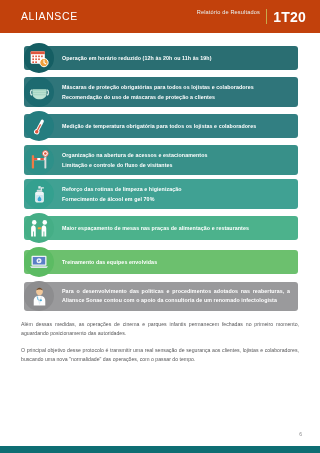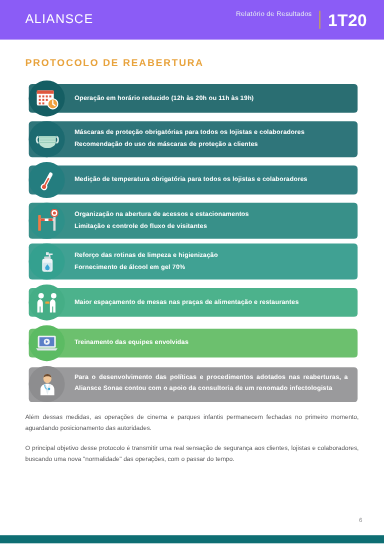--- a/index.html
+++ b/index.html
@@ -6,21 +6,21 @@
   html, body {
     width: 320px; height: 453px;
     background: #ffffff;
     font-family: "Liberation Sans", sans-serif;
     overflow: hidden;
   }
   .page { position: relative; width: 320px; height: 453px; background: #fff; }
 
   
   .header {
-    height: 33px; background: #8b5cf6;
+    height: 33px; background: #c2410c;
     display: flex; align-items: center; justify-content: space-between;
     padding: 0 14px 0 21px;
   }
   .logo { color: #ffffff; line-height: 1.0; letter-spacing: .6px; }
   .logo-l1 { font-size: 10.5px; font-weight: 400; display: block; }
   .logo-l2 { font-size: 10.5px; font-weight: 400; display: block; }
   .hdr-right { display: flex; align-items: flex-start; gap: 6px; }
   .hdr-report { color: #e8f1f1; font-size: 5.6px; letter-spacing: .15px; }
   .hdr-div { width: 1.4px; height: 15px; background: #c9a84c; }
   .hdr-quarter { color: #ffffff; font-size: 14px; font-weight: bold; letter-spacing: .2px; }
@@ -70,21 +70,20 @@
     <div class="logo">
       <span class="logo-l1">ALIANSCE</span>
     </div>
     <div class="hdr-right">
       <span class="hdr-report">Relatório de Resultados</span>
       <span class="hdr-div"></span>
       <span class="hdr-quarter">1T20</span>
     </div>
   </div>
 
-  <div class="sec-title">PROTOCOLO DE REABERTURA</div>
 
   <div class="plist">
       <div class="prow">
         <div class="picon" style="background: rgb(21, 94, 99);">
           <svg width="20" height="20" viewBox="0 0 24 24">
             <rect x="2" y="4" width="17" height="15" rx="1.5" fill="#fff"></rect>
             <rect x="2" y="4" width="17" height="3.4" fill="#e0573e"></rect>
             <g fill="#e0573e">
               <rect x="4" y="9" width="2" height="2"></rect>
               <rect x="7.5" y="9" width="2" height="2"></rect>

